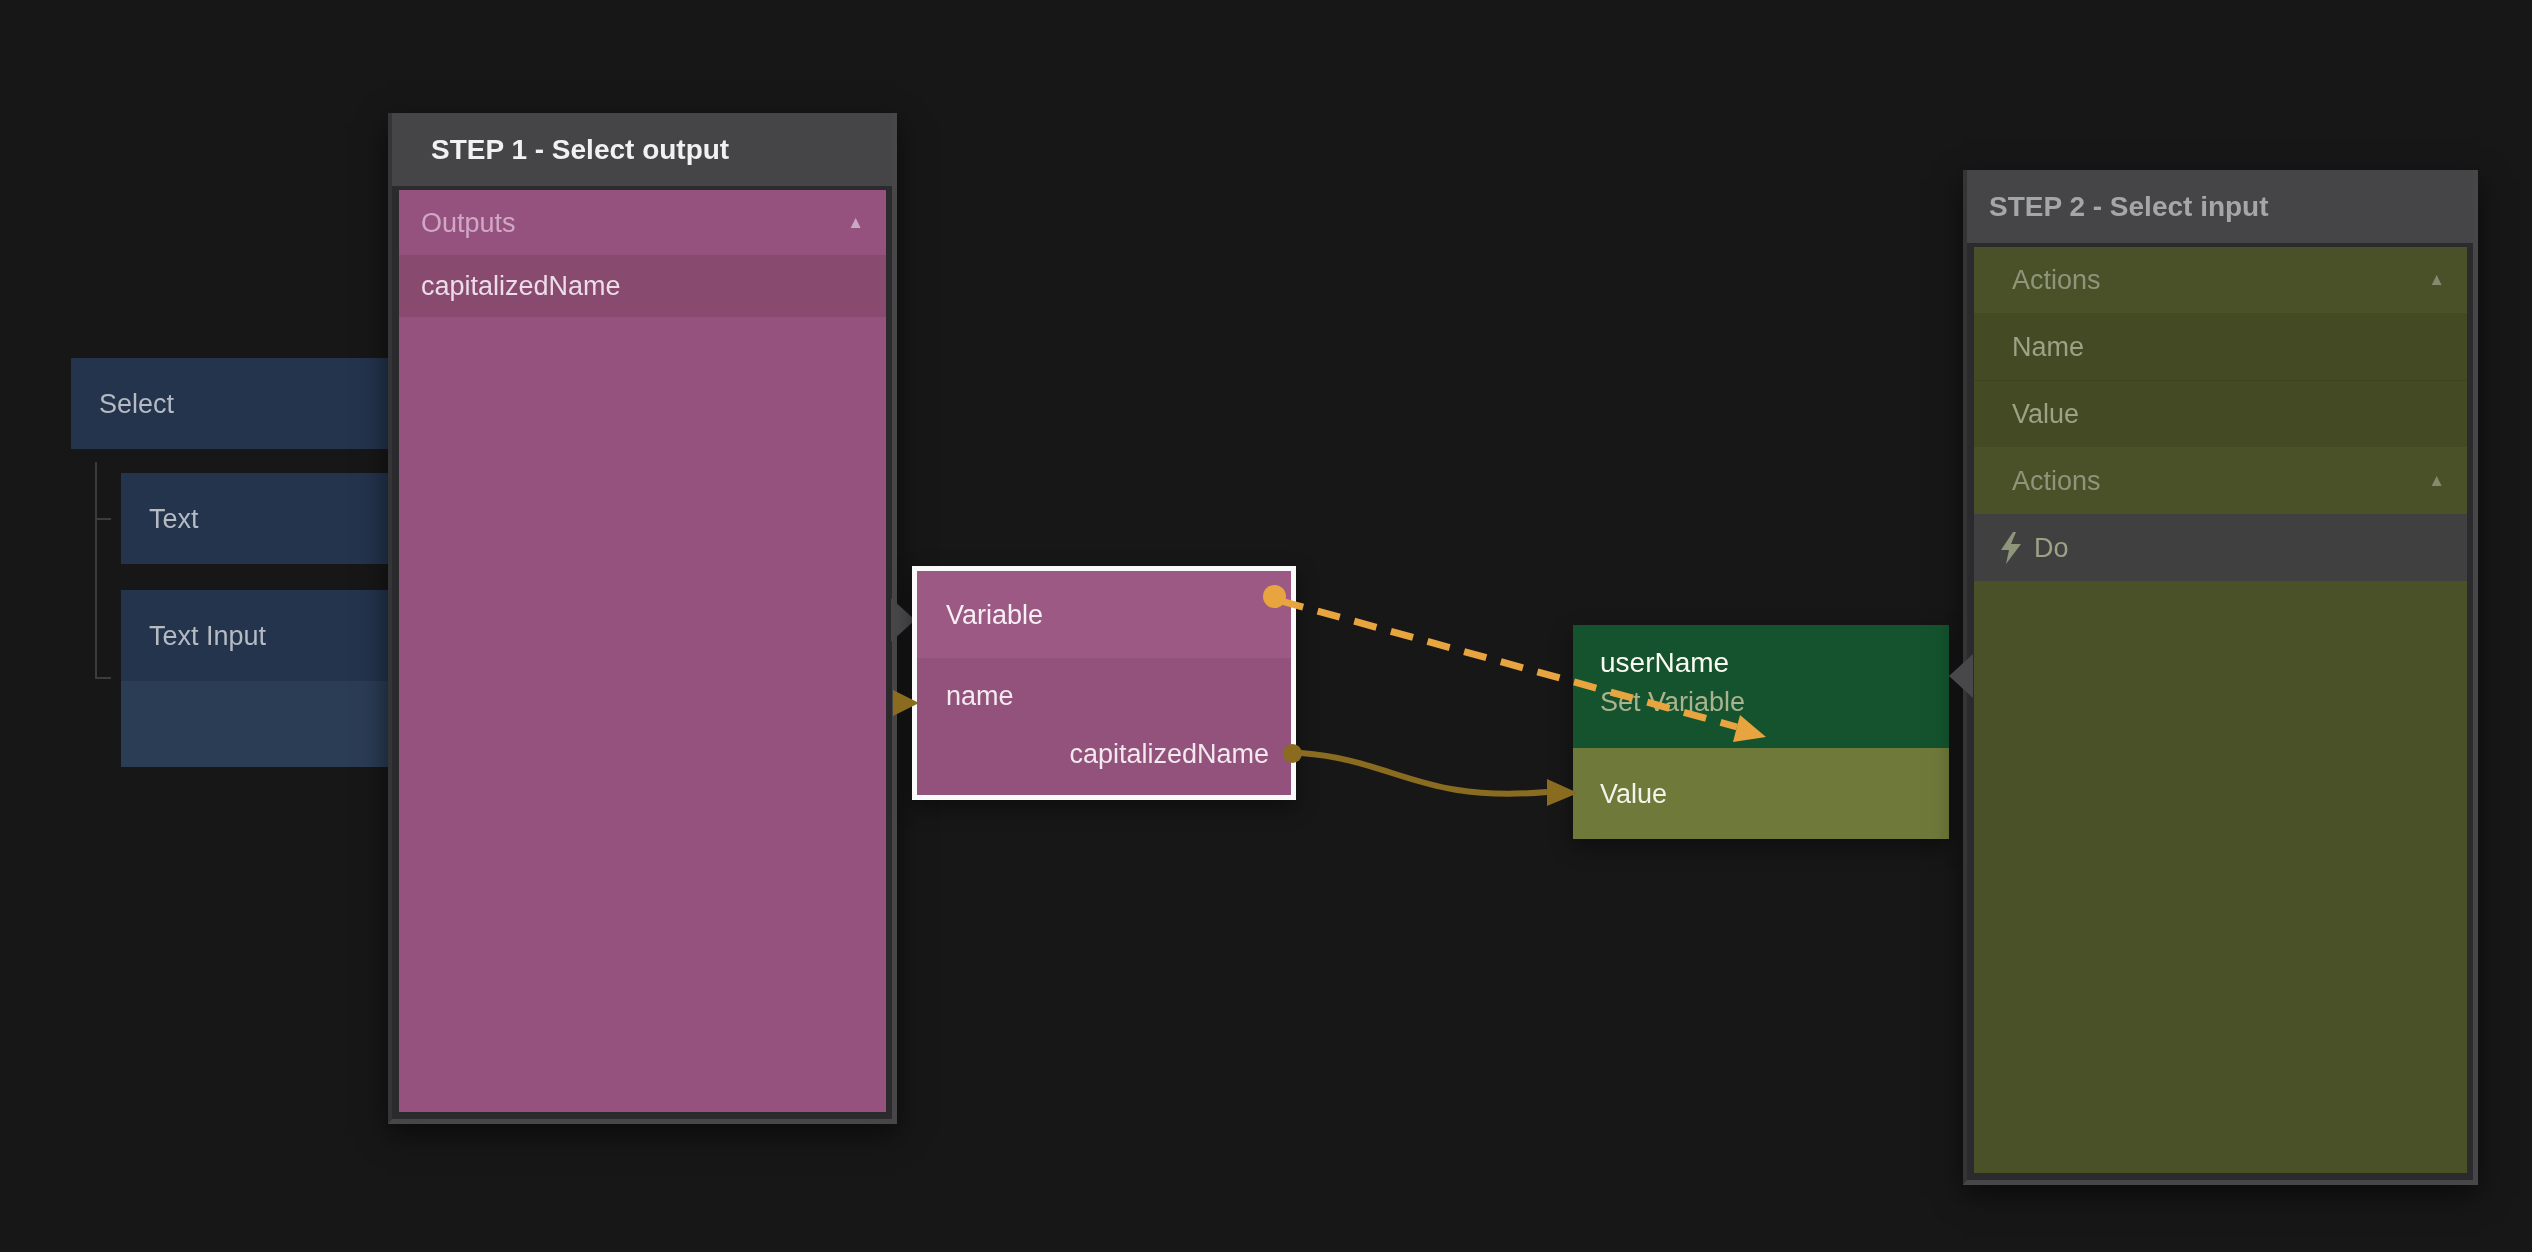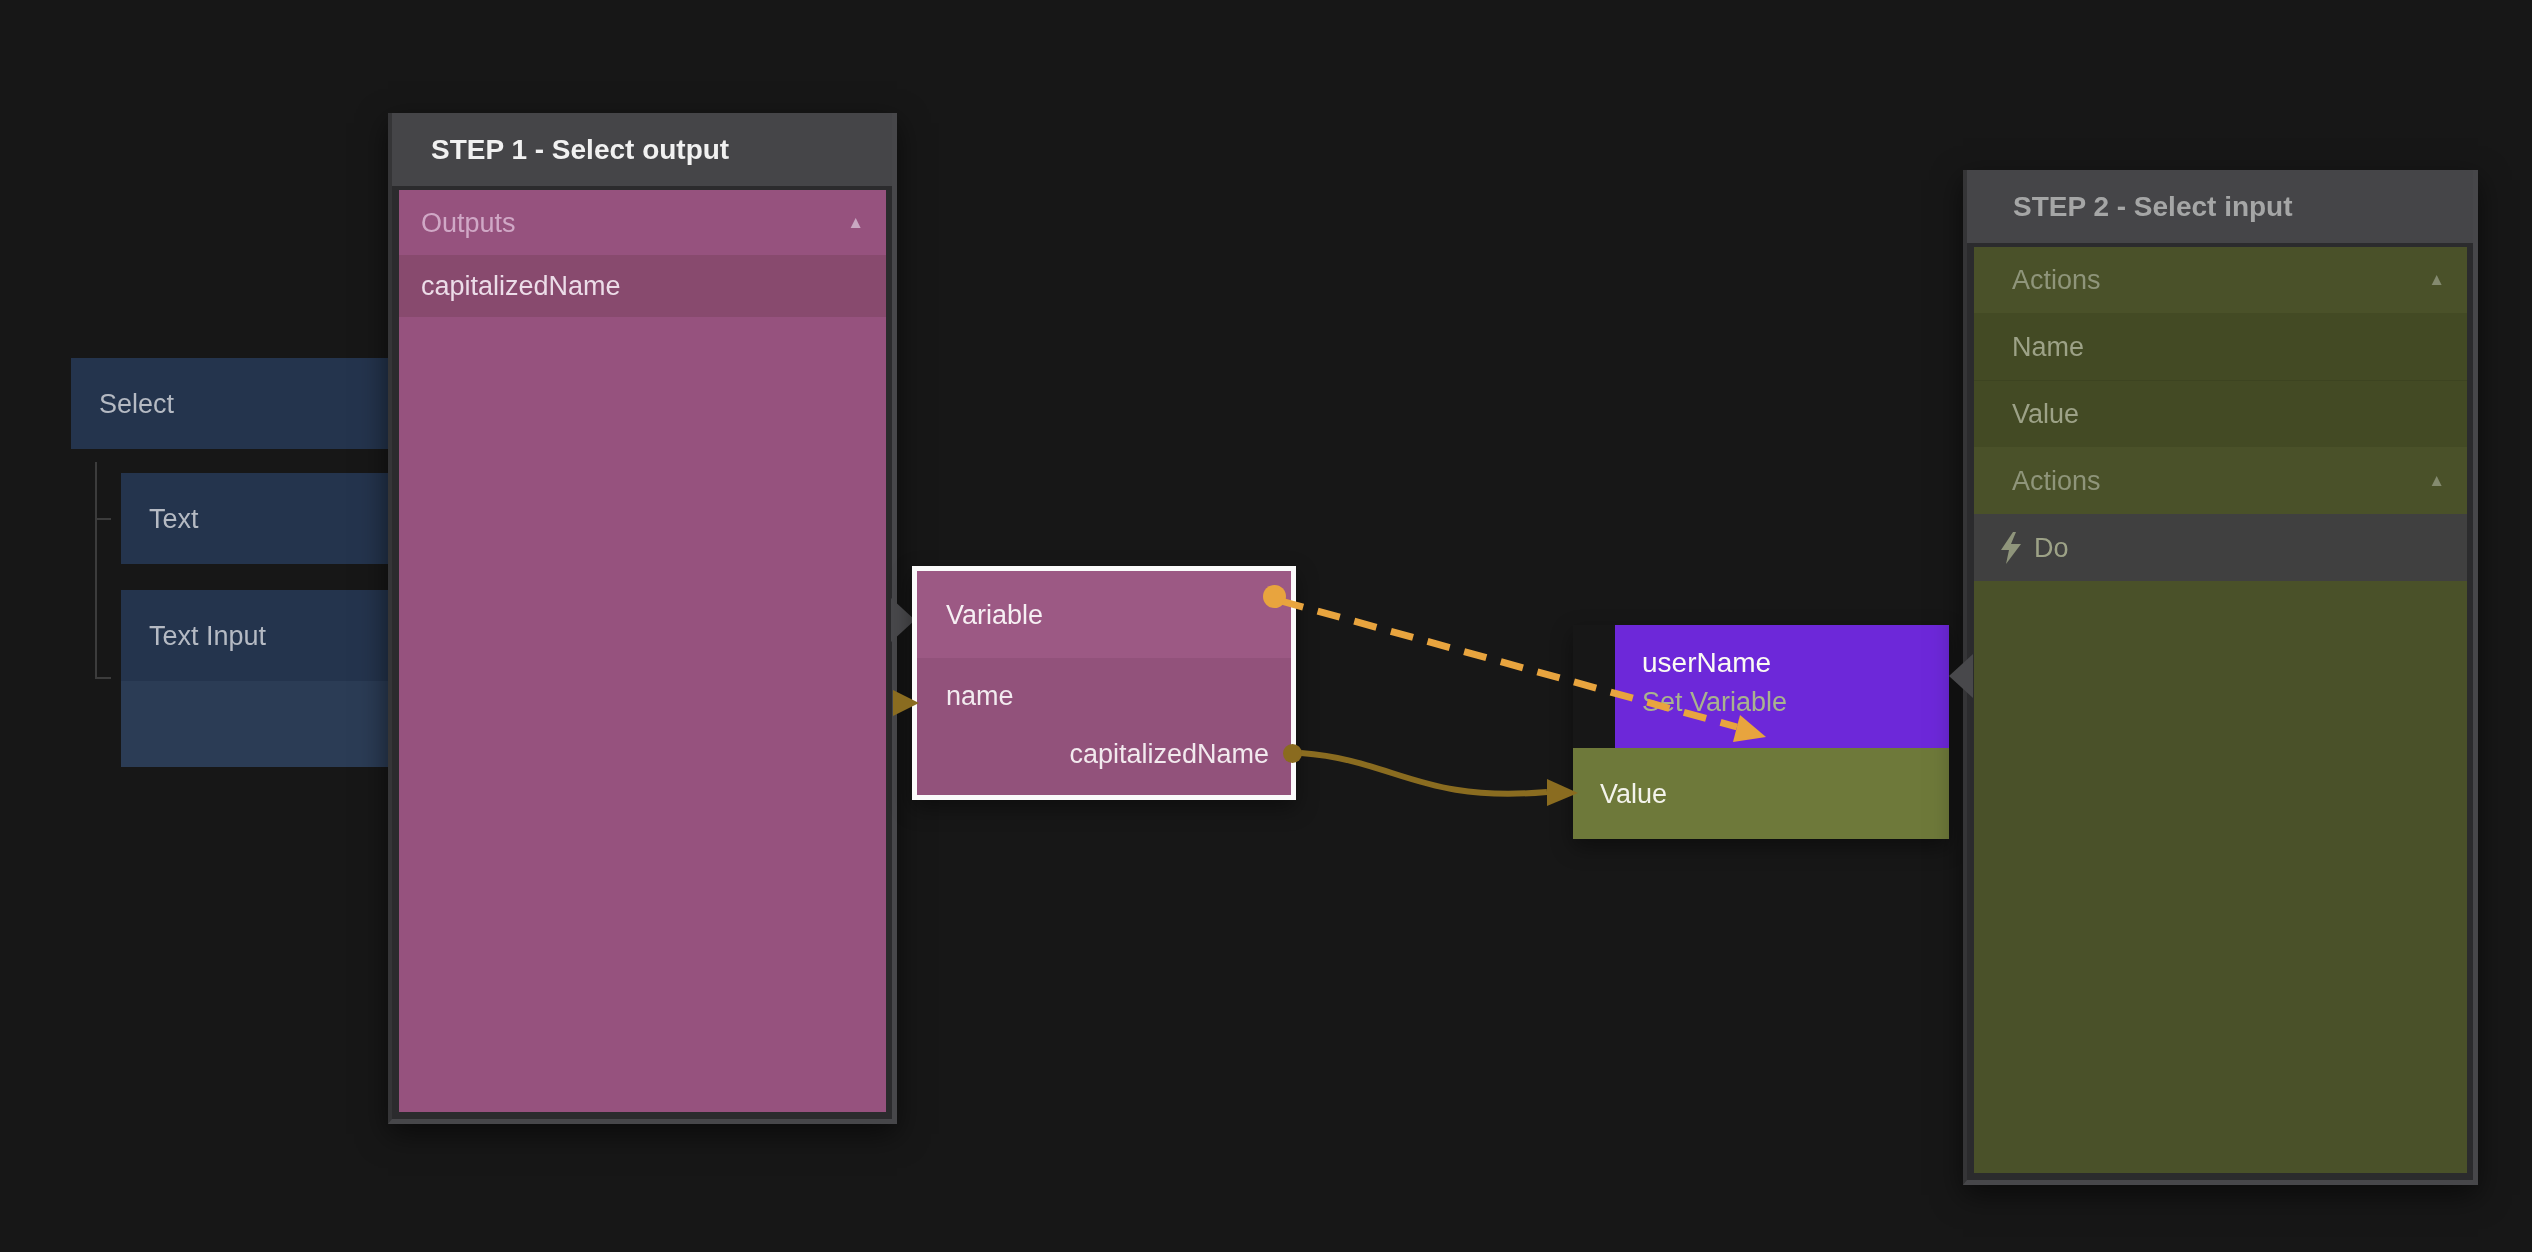--- a/index.html
+++ b/index.html
@@ -47,21 +47,21 @@
                  box-shadow:0 8px 20px rgba(0,0,0,.4);}
   #function-header{height:87px;background:#9c5984;position:relative;}
   #function-header .t{position:absolute;left:29px;top:50%;transform:translateY(-50%);
                       color:#f6eff3;font-size:27px;}
   .fn-in{position:absolute;left:29px;top:110px;color:#f2eaef;font-size:27px;}
   .fn-out{position:absolute;right:22px;top:168px;color:#f2e9ee;font-size:27px;}
 
   
   #username-node{position:absolute;left:1573px;top:625px;width:376px;height:214px;z-index:1;
                  box-shadow:0 8px 20px rgba(0,0,0,.4);}
-  #username-header{height:123px;background:#6d28d9;position:relative;margin-left:42px;}
+  #username-header{height:123px;background:#14532d;position:relative;}
   #username-header .t{position:absolute;left:27px;top:22px;color:#fbfbf3;font-size:28px;}
   #username-header .s{position:absolute;left:27px;top:62px;color:#a9b38e;font-size:27px;}
   #username-body{height:91px;background:#6e793a;position:relative;}
   #username-body .t{position:absolute;left:27px;top:50%;transform:translateY(-50%);
                     color:#f3f3eb;font-size:27px;}
 
   
   .port{position:absolute;border-radius:50%;z-index:5;}
 
   #wires{position:absolute;left:0;top:0;width:2532px;height:1252px;z-index:4;pointer-events:none;}
@@ -118,21 +118,21 @@
       <span class="t">userName</span>
       <span class="s">Set Variable</span>
     </div>
     <div id="username-body">
       <span class="t">Value</span>
     </div>
   </div>
 
   <div class="panel" style="left:1963px;top:170px;width:506px;height:1010px;">
     <div class="panel-header">
-      <span class="panel-title" style="color:#a5a6a6;padding-left:46px;">STEP 2 - Select input</span>
+      <span class="panel-title" style="color:#a5a6a6;padding-left:22px;">STEP 2 - Select input</span>
     </div>
     <div class="panel-content" id="step2-content">
       <div class="prow section" style="height:66px;">
         <span class="txt" style="left:38px;">Actions</span>
         <span class="collapse">▲</span>
       </div>
       <div class="prow olive-item" style="height:67px;">
         <span class="txt" style="left:38px;">Name</span>
       </div>
       <div class="prow olive-item" style="height:67px;box-shadow:inset 0 1px 0 rgba(0,0,0,.08);">

